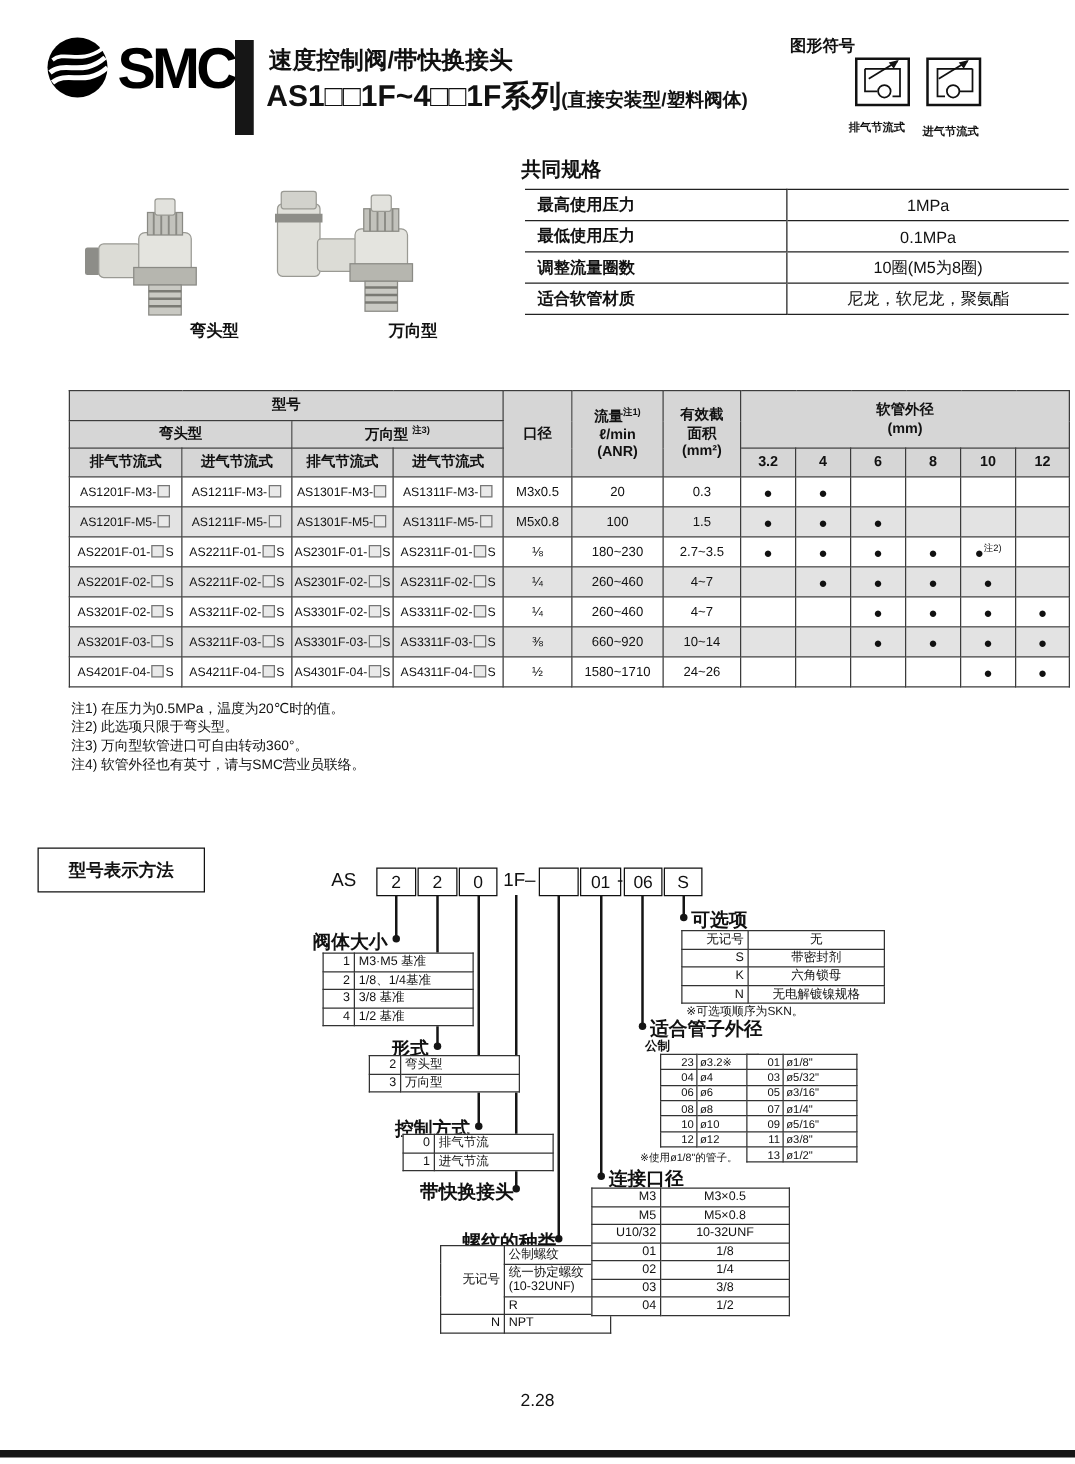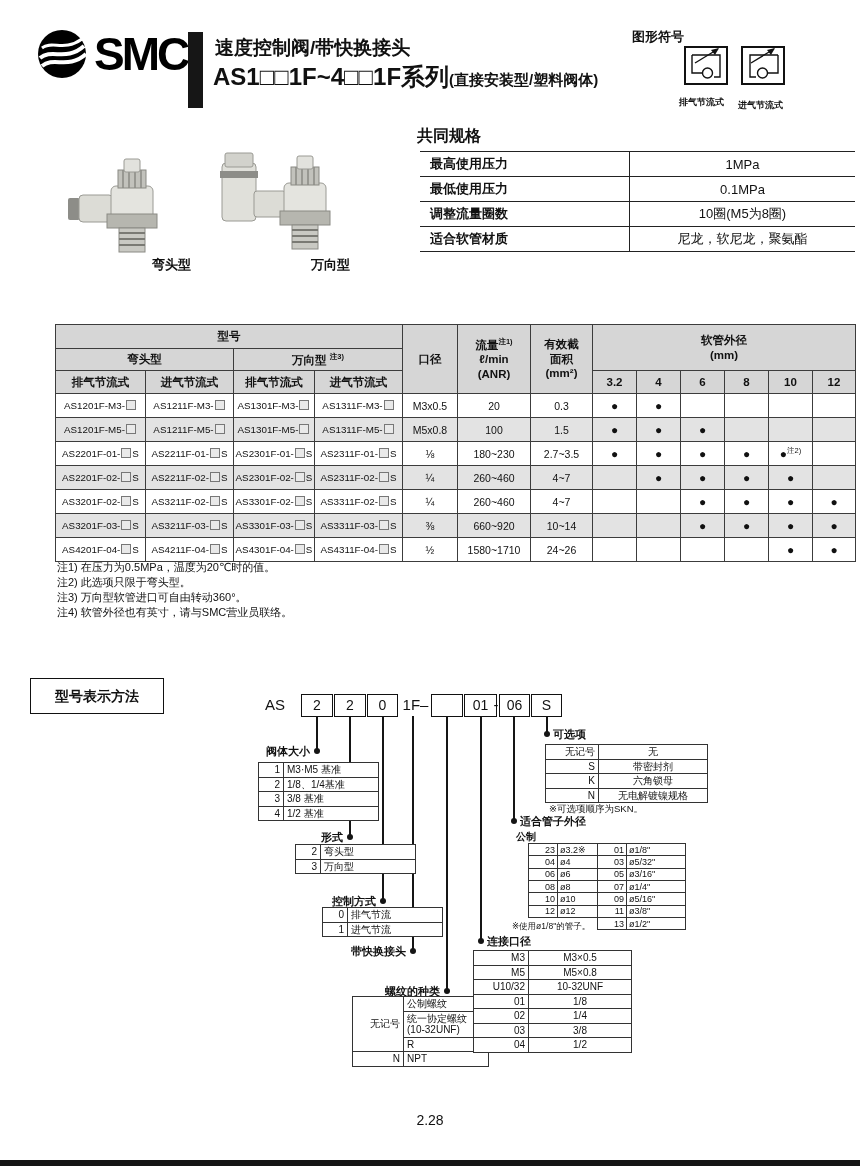--- a/index.html
+++ b/index.html
@@ -20,40 +20,40 @@
   .prod{position:absolute;}
   .prodcap{position:absolute;font-size:13px;font-weight:bold;}
   
   .cs-title{position:absolute;left:417px;top:126px;font-size:16px;font-weight:bold;}
   .cs-table{position:absolute;left:420px;top:151px;width:435px;border-collapse:collapse;font-size:13px;}
   .cs-table td{border-top:1.5px solid #222;height:22px;}
   .cs-table tr:last-child td{border-bottom:1.5px solid #222;}
   .cs-table .csl{width:198px;padding-left:10px;font-weight:bold;border-right:1.2px solid #222;}
   .cs-table .csv{text-align:center;font-weight:normal;}
   
-  .main-table{position:absolute;left:55px;top:324px;border-collapse:collapse;table-layout:fixed;padding-left:40px;}
+  .main-table{position:absolute;left:55px;top:312px;border-collapse:collapse;table-layout:fixed;padding-left:40px;}
   .main-table th,.main-table td{border:1px solid #3c3c3c;text-align:center;padding:0;overflow:hidden;}
   .main-table th{background:#d6d6d6;font-size:11.5px;font-weight:bold;line-height:1.25;}
   .main-table td{font-size:10.5px;height:23px;background:#fff;}
   .main-table tr.gray td{background:#e3e3e3;}
   .main-table td.model{font-size:9.8px;white-space:nowrap;}
   .main-table td.dotc{font-size:12px;}
   .main-table sup{font-size:7.5px;}
   .sqbox{display:inline-block;width:8px;height:8px;border:1px solid #777;background:#e9e9e9;vertical-align:-1px;margin:0 1px;}
   
   .notes{position:absolute;left:57px;top:560px;font-size:11px;line-height:15px;}
   
   .method-box{position:absolute;left:30px;top:652px;width:132px;height:34px;border:1.5px solid #111;
               text-align:center;line-height:34px;font-size:14px;font-weight:bold;margin-top:26px;}
   .cbox{position:absolute;top:694px;height:21px;border:1.5px solid #111;background:#fff;text-align:center;
         font-size:14px;line-height:21px;}
   .ctext{position:absolute;top:696px;font-size:15px;text-align:center;}
   .vline{position:absolute;width:1.5px;background:#151515;}
   .bullet{position:absolute;width:6px;height:6px;border-radius:50%;background:#151515;}
-  .glabel{position:absolute;font-size:11px;font-weight:bold;white-space:nowrap;font-family:Liberation Serif, serif;}
+  .glabel{position:absolute;font-size:15px;font-weight:bold;white-space:nowrap;font-family:Liberation Serif, serif;}
   .gsub{position:absolute;font-size:10px;font-weight:bold;}
   .gnote{position:absolute;font-size:8.5px;}
   .mini{position:absolute;border-collapse:collapse;background:#fff;}
   .mini td{border:1px solid #333;padding:1px 3px;white-space:nowrap;line-height:1.15;}
   .mini .mk{text-align:right;font-weight:normal;}
   .m10 td{font-size:10px;}
   .m9 td{font-size:9px;padding:0.5px 2px;}
   .w1 .mk{width:18px}.w1 .mv{width:88px}
   .wthread .mk{width:44px}.wthread .mv{width:78px;text-align:left;}
   .wport .mk{width:48px}.wport .mv{width:96px;text-align:center;}

